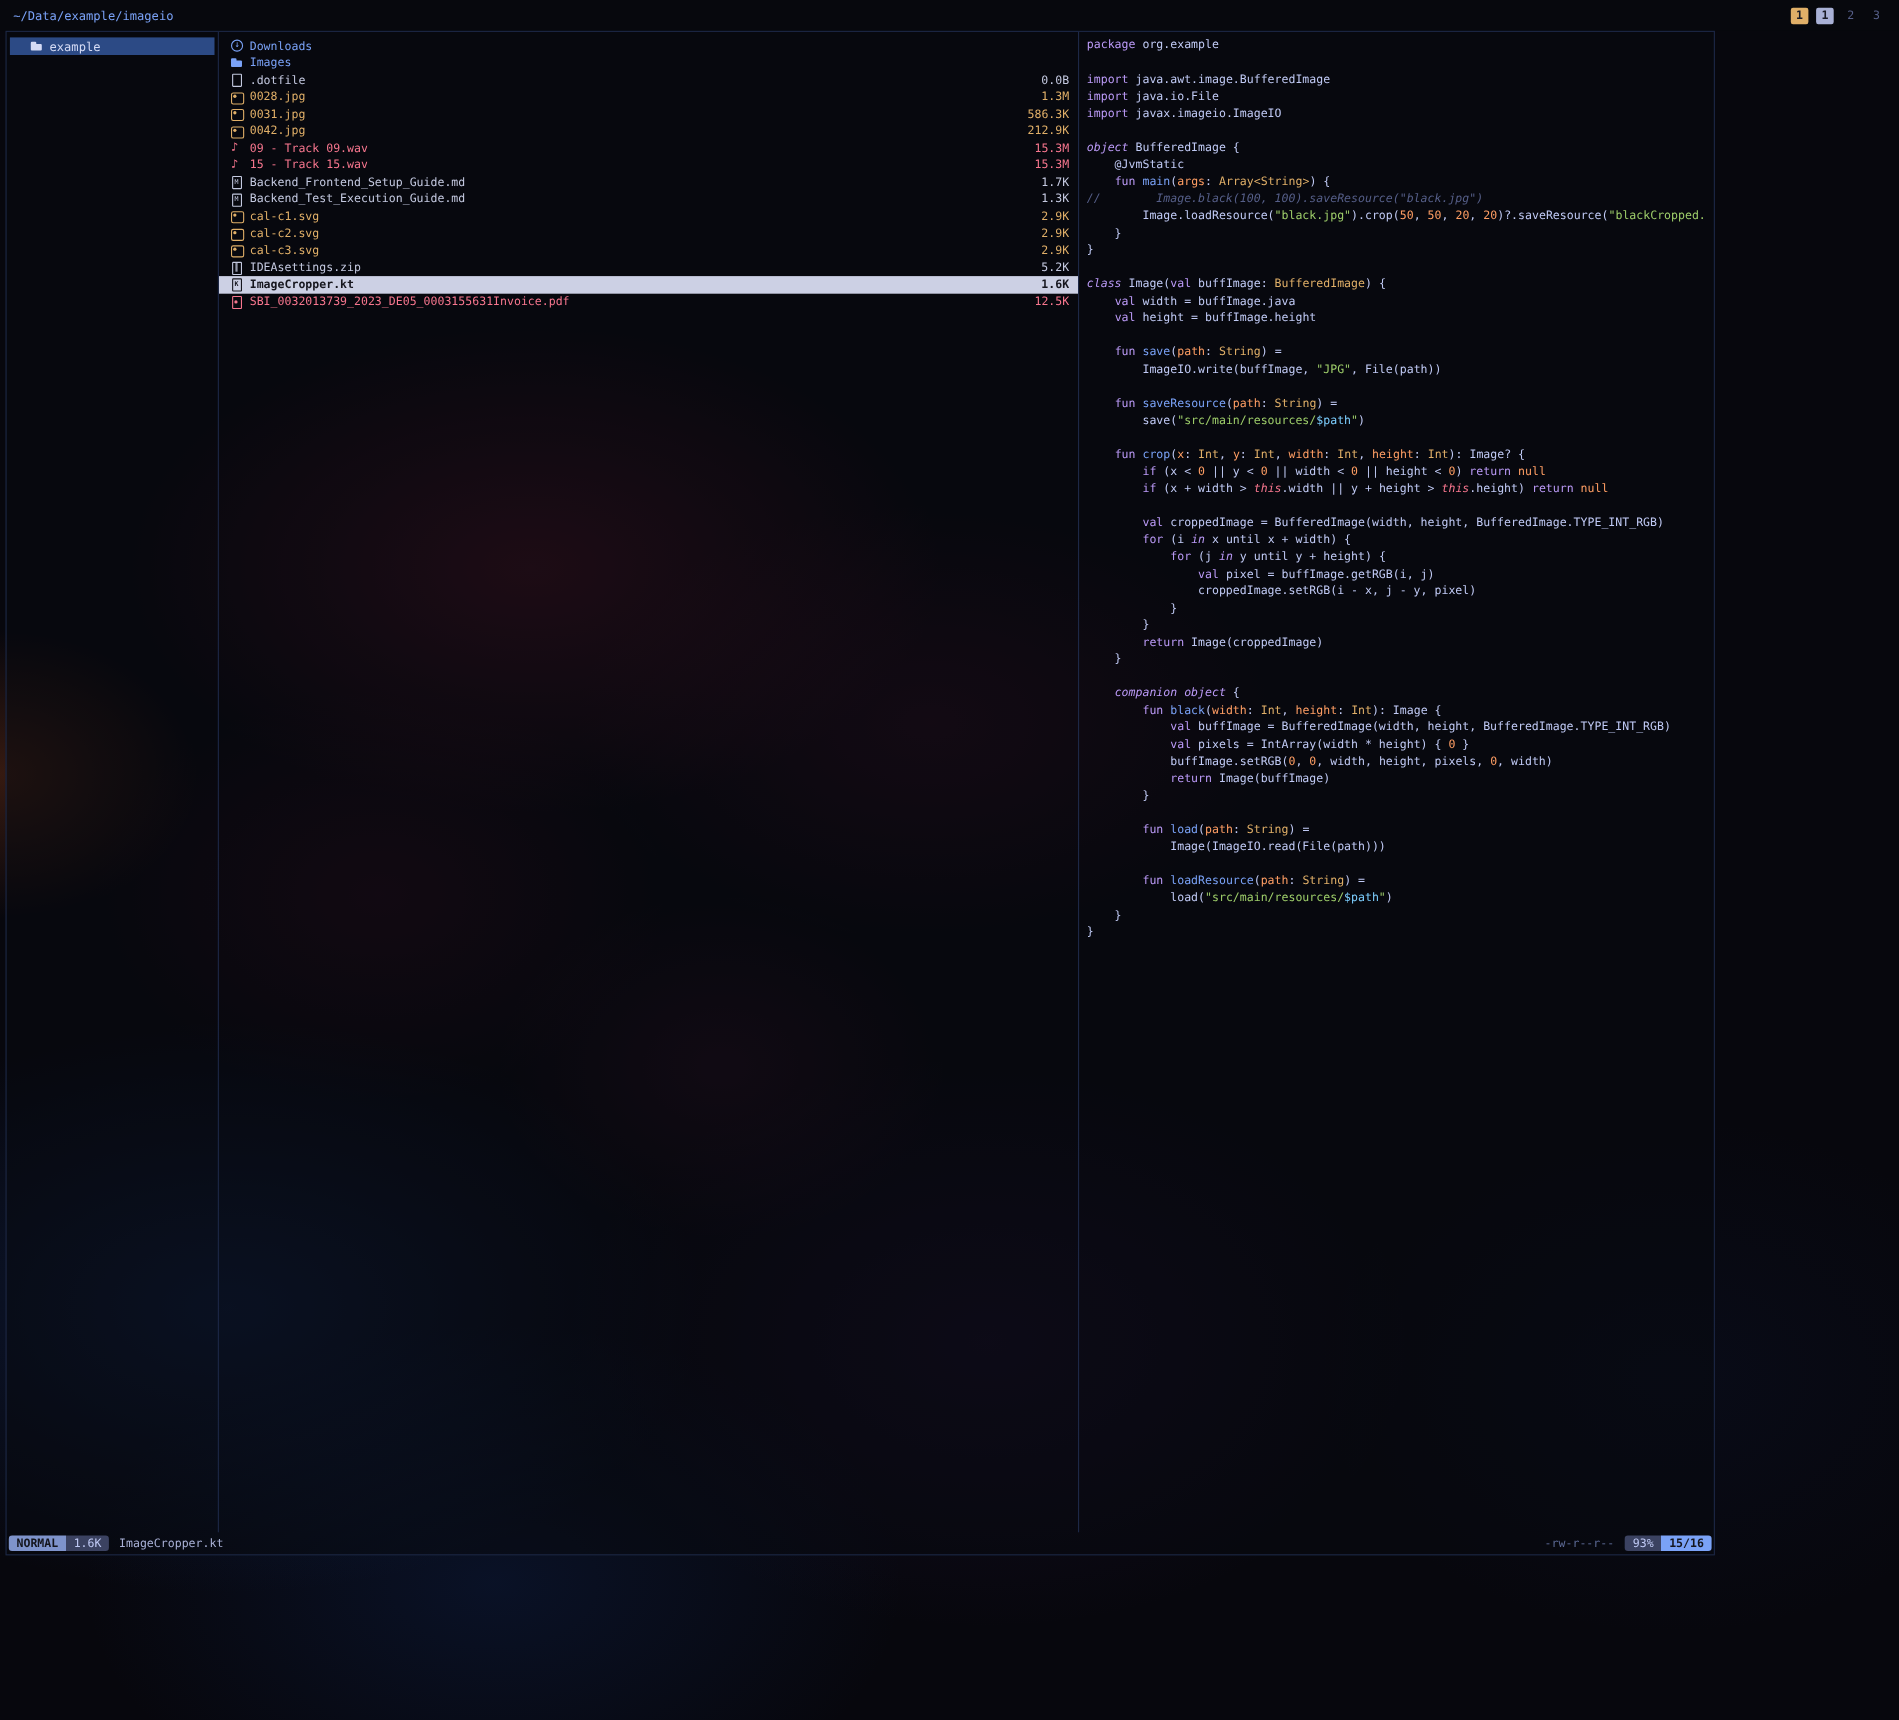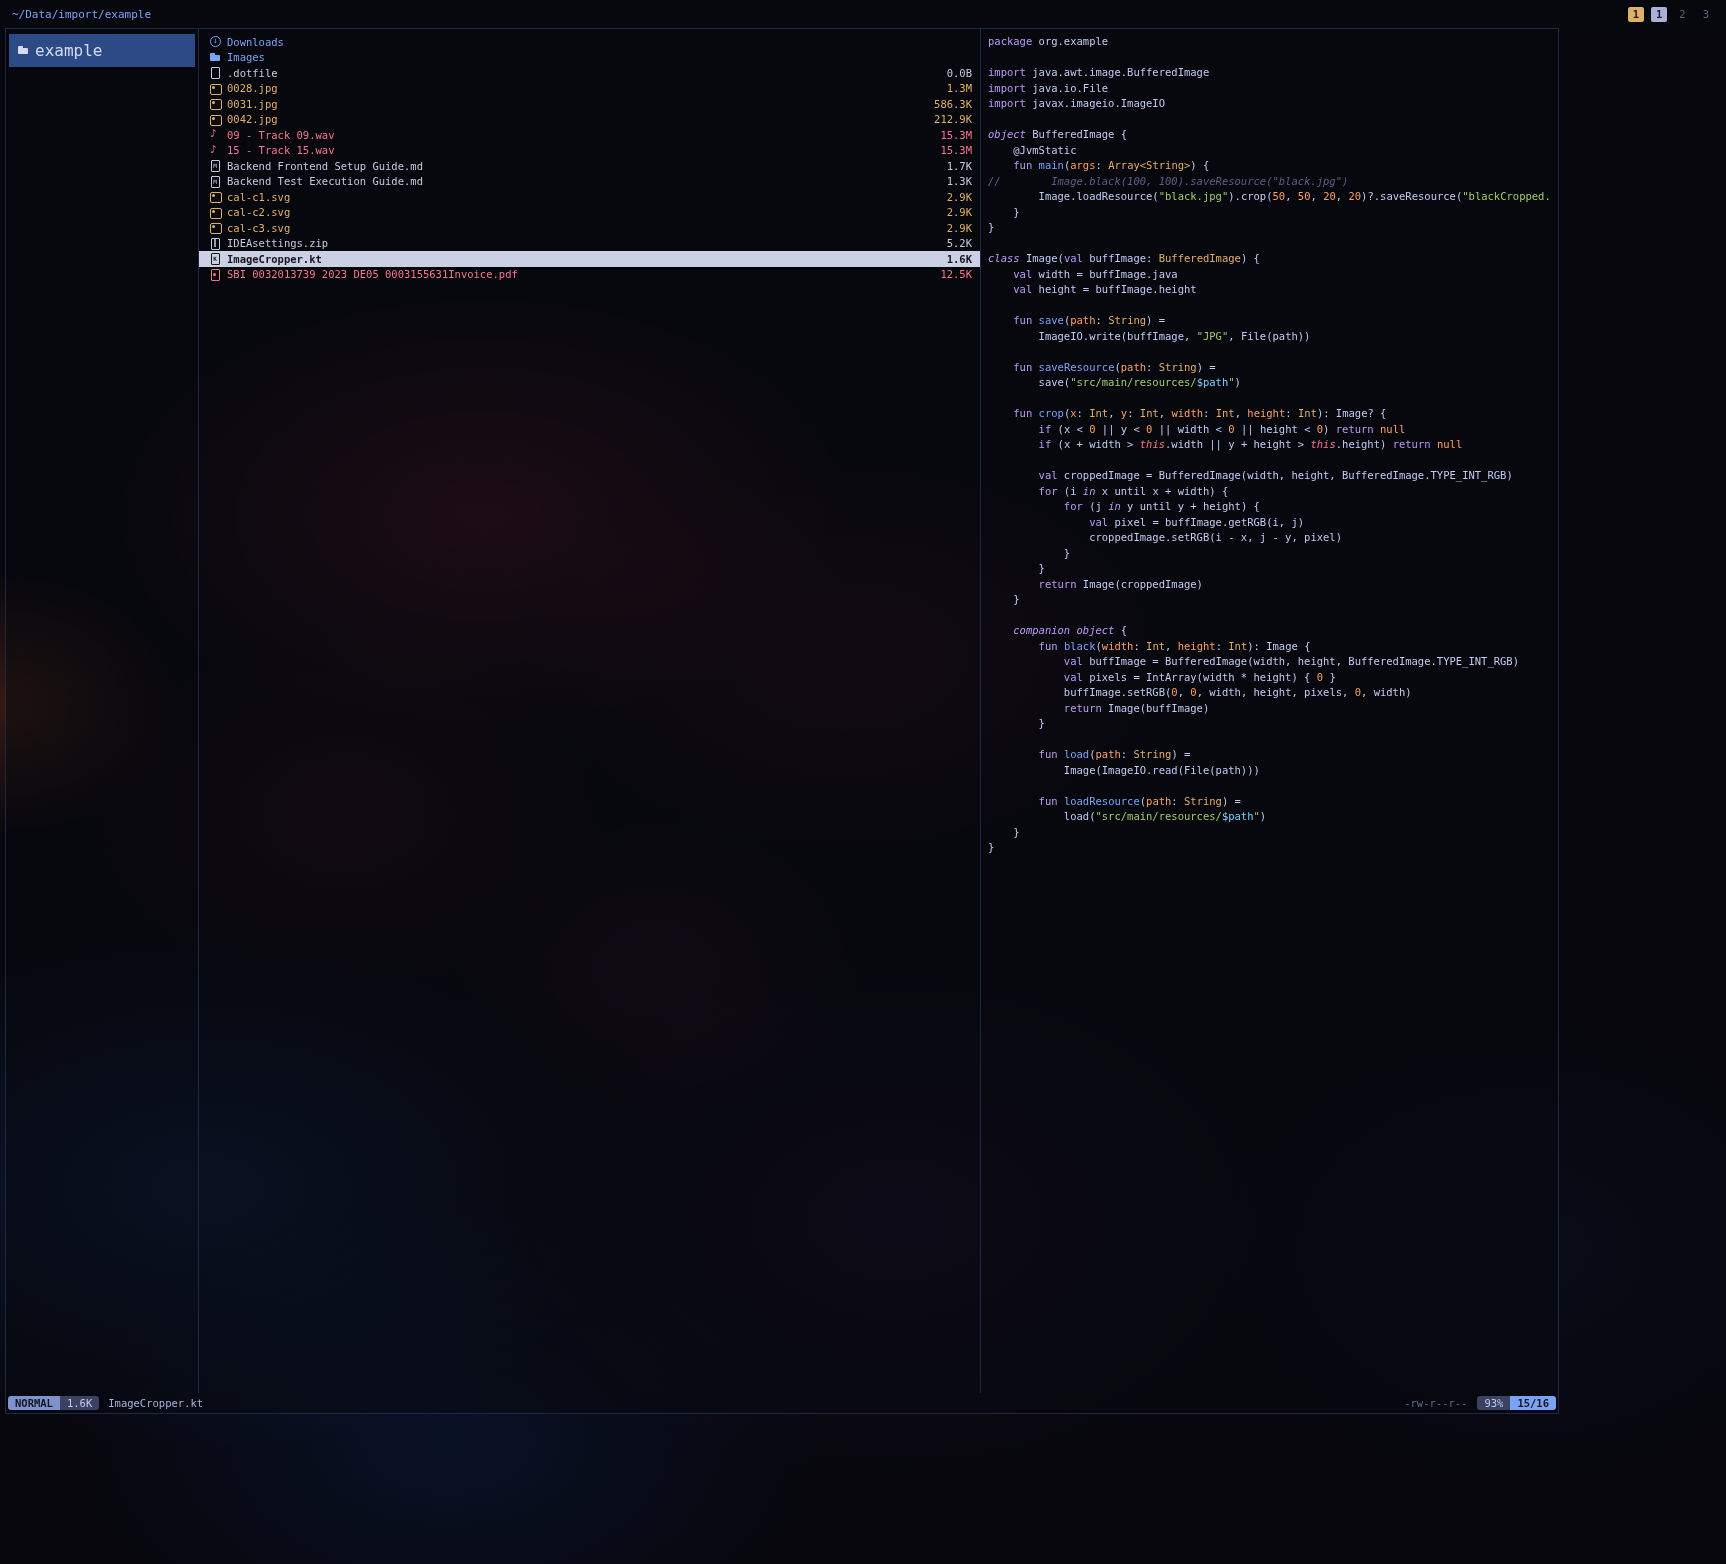--- a/index.html
+++ b/index.html
@@ -37,21 +37,21 @@
     background:rgba(8,9,16,.52);
     border:1px solid #1d2847;
     display:flex;flex-direction:column;
   }
   .panes{flex:1;display:flex;min-height:0;}
   .pane{box-sizing:border-box;overflow:hidden;}
   .pane-parent{width:193px;border-right:1px solid #1d2847;padding:5px 3px;}
   .pane-files{width:782px;border-right:1px solid #1d2847;padding:5px 0;}
   .pane-preview{flex:1;padding:5px 0 5px 7px;}
   
-  .prow{display:flex;align-items:center;height:33px;padding:0 8px;font-size:16px;color:#7aa2f7;white-space:pre;}
+  .prow{display:flex;align-items:center;height:16px;padding:0 18px;font-size:11px;color:#7aa2f7;white-space:pre;}
   .prow.selected{background:#2c4a85;color:#d5dbf5;}
   
   .frow{display:flex;align-items:center;height:15.5px;padding:0 8px 0 10px;font-size:10.5px;white-space:pre;}
   .frow .nm{overflow:hidden;white-space:pre;}
   .frow .sz{margin-left:auto;padding-left:10px;flex:0 0 auto;}
   .c-blue{color:#7aa2f7;}
   .c-fg{color:#c4c9e0;}
   .c-yellow{color:#e0af68;}
   .c-red{color:#f7768e;}
   .frow.selected{background:#ccd0e4;color:#16161e;font-weight:bold;}
@@ -92,21 +92,21 @@
   .badge-size{background:#3b4261;color:#c0caf5;border-radius:0 3px 3px 0;}
   .sb-filename{margin-left:9px;color:#a9b1d6;}
   .sb-perms{color:#5d6a96;margin-right:10px;}
   .badge-percent{background:#3b4261;color:#c0caf5;border-radius:3px 0 0 3px;}
   .badge-pos{background:#7aa2f7;color:#14151d;font-weight:bold;border-radius:0 3px 3px 0;}
 </style>
 </head>
 <body>
 
 <div class="topbar">
-  <span class="path">~/Data/import/example</span>
+  <span class="path">~/Data/example/imageio</span>
   <div class="tabs">
       <span class="tab tab-yellow">1</span>
       <span class="tab tab-gray">1</span>
       <span class="tab tab-plain">2</span>
       <span class="tab tab-plain">3</span>
     </div>
 </div>
 
 <div class="yazi">
   <div class="panes">

